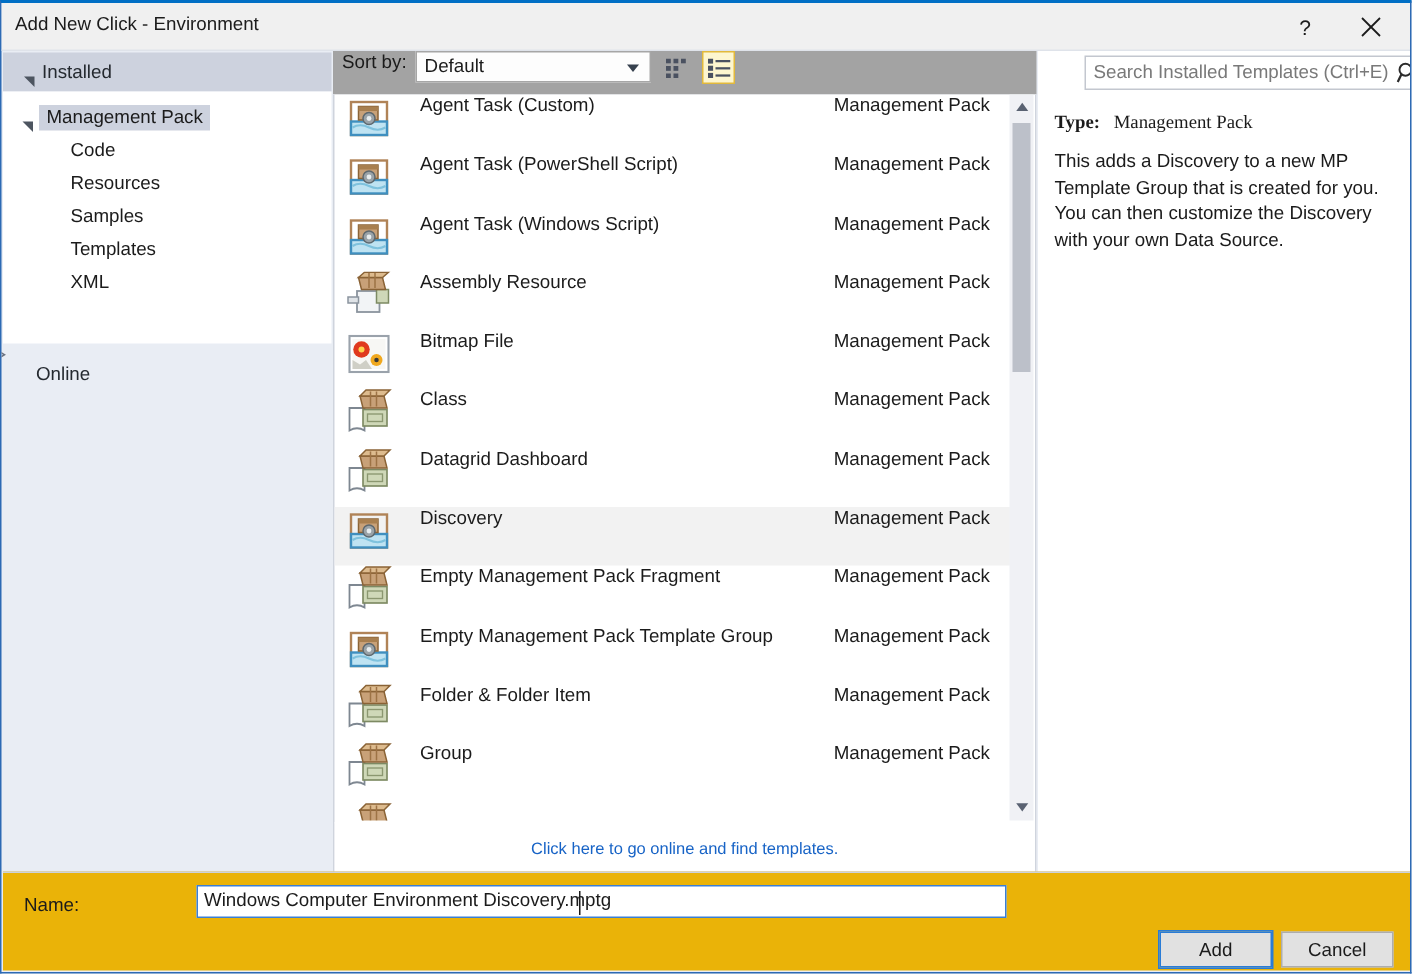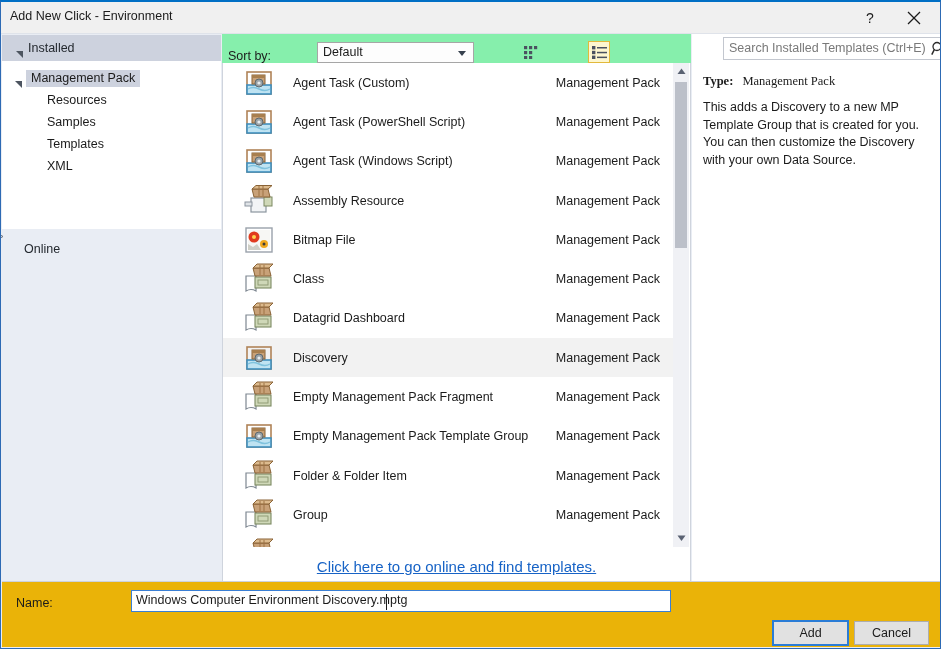--- a/index.html
+++ b/index.html
@@ -119,22 +119,22 @@
   
   #center {
     position: absolute;
     left: 221px; top: 32px;
     width: 469px; height: 550px;
   }
   #center-toolbar {
     position: absolute;
     left: 0; top: 0;
     width: 469px; height: 29px;
-    background: #86efac;
-    display: flex; align-items: flex-end; gap: 40px;
+    background: #a3a3a3;
+    display: flex; align-items: flex-start;
   }
   #sortby-label {
     margin-left: 6px;
     font-size: 12.5px;
     color: #1b1b1b;
   }
   #sortby-select {
     margin-left: 6px;
     width: 157px; height: 21px;
     background: #fdfdfd;
@@ -178,23 +178,23 @@
     overflow: hidden;
   }
   #list-scrollport {
     position: absolute;
     left: 0; top: 0;
     width: 451px; height: 484px;
     overflow: hidden;
   }
   .tmpl-row {
     height: 39.3px;
-    display: flex; align-items: center;
-    cursor: default;
-    padding-left: 20px;
+    display: flex; 
+    cursor: default;
+    padding-left: 7px;
   }
   .tmpl-row.selected { background: #f2f2f2; }
   .tmpl-icon {
     width: 32px; height: 32px;
     flex: 0 0 32px;
     position: relative;
   }
   .tmpl-name {
     margin-left: 18px;
     font-size: 12.5px;
@@ -234,23 +234,22 @@
 
   #online-link-bar {
     position: absolute;
     left: 0; bottom: 0;
     width: 467px; height: 35px;
     background: #ffffff;
     border-top: 1px solid #ffffff;
     display: flex; align-items: center; justify-content: center;
   }
   #online-link {
-    font-size: 15px;
+    font-size: 11px;
     color: #1763c6;
-    text-decoration: underline;
     cursor: pointer;
     white-space: nowrap;
   }
 
   
   #rightpane {
     position: absolute;
     left: 691px; top: 32px;
     width: 249px; height: 550px;
     background: #ffffff;
@@ -392,20 +391,23 @@
     </div>
 
     <div id="tree-box">
       <div class="tree-row node">
         <span class="tri">
           <svg width="9" height="9" viewBox="0 0 9 9">
               <path d="M1 1 L8 1 L8 8 Z" fill="#4d5560"></path>
             </svg>
         </span>
         <span class="node-label">Management Pack</span>
+      </div>
+      <div class="tree-row leaf">
+        <span>Code</span>
       </div>
       <div class="tree-row leaf">
         <span>Resources</span>
       </div>
       <div class="tree-row leaf">
         <span>Samples</span>
       </div>
       <div class="tree-row leaf">
         <span>Templates</span>
       </div>

